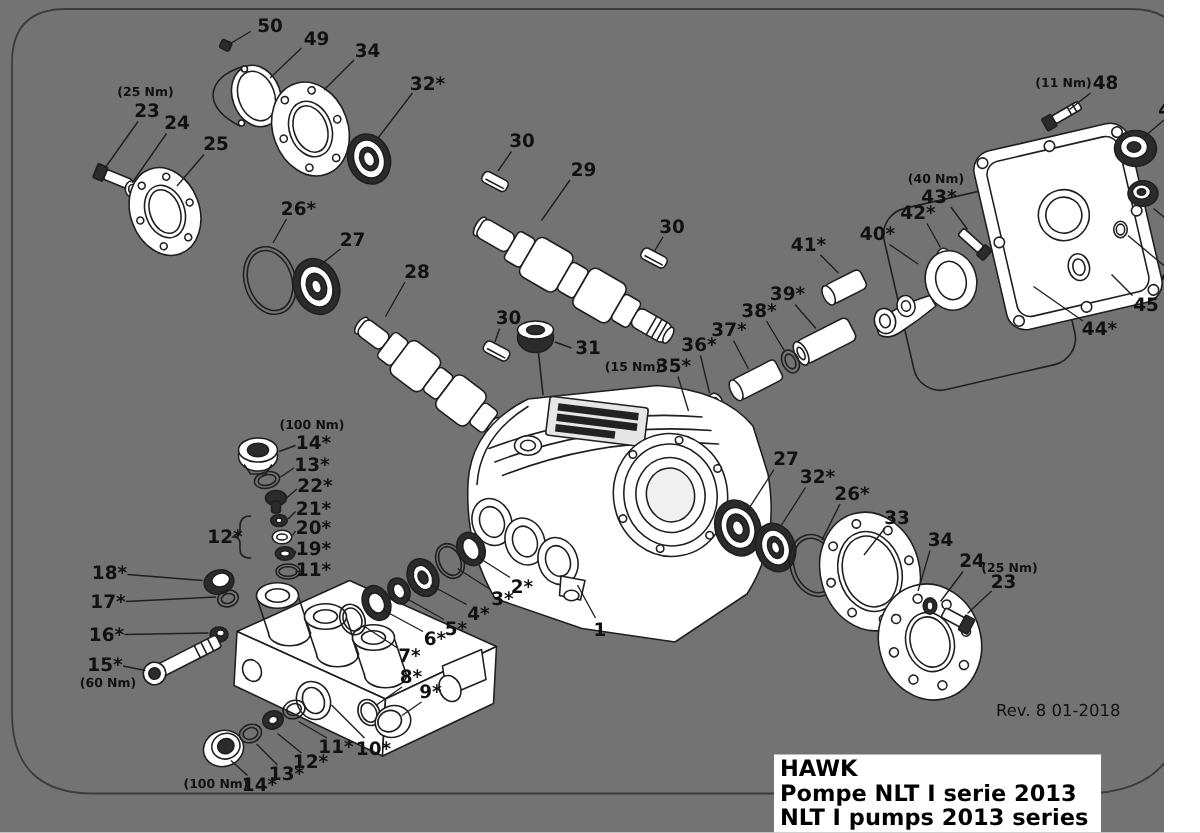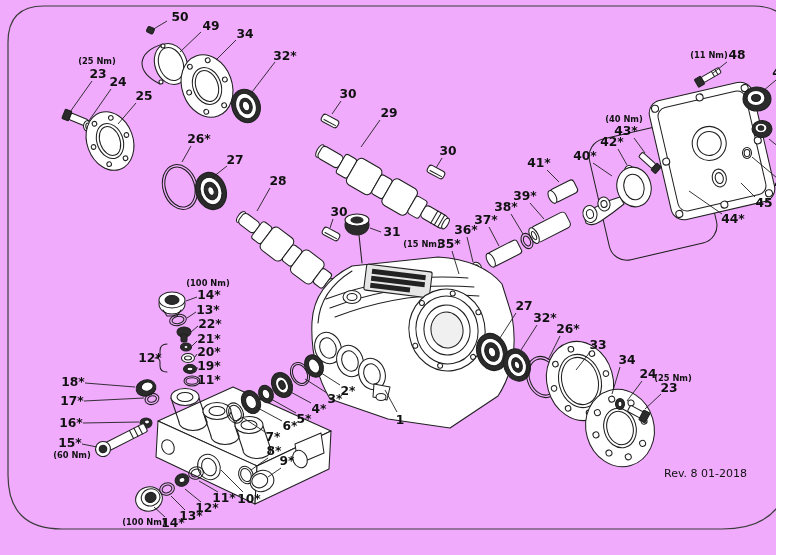--- a/index.html
+++ b/index.html
@@ -1,16 +1,16 @@
 <!DOCTYPE html>
 <html><head>
 <meta charset="utf-8">
 <style>
   html,body{margin:0;padding:0;background:#fff}
-  .page{position:relative;width:776px;height:555px;background:#f0abfc;overflow:hidden;
+  .page{position:relative;width:776px;height:555px;background:#737373;overflow:hidden;
         font-family:"DejaVu Sans",sans-serif}
   .page svg{position:absolute;left:0;top:0}
   .models{position:absolute;left:703px;top:254px}
   .models div{font:italic 700 15.5px "DejaVu Sans",sans-serif;color:#000;line-height:17.6px;white-space:nowrap}
   .rev{position:absolute;left:664px;top:467px;font:400 11px "DejaVu Sans",sans-serif;color:#111;white-space:nowrap}
   .titleblock{position:absolute;left:516px;top:503px;background:#fff;padding:1px 8px 2px 4px}
   .titleblock div{font:700 15px "DejaVu Sans",sans-serif;color:#000;line-height:16.5px;white-space:nowrap}
   text.lbl{font-family:"DejaVu Sans",sans-serif;font-weight:700;font-size:12.3px;fill:#111}
   text.note{font-family:"DejaVu Sans",sans-serif;font-weight:700;font-size:8.3px;fill:#111}
 </style>
@@ -571,13 +571,18 @@
         <line x1="327" y1="393" x2="305" y2="379" stroke="#1f1f1f" stroke-width="0.9"></line>
         <text x="335" y="399" text-anchor="middle" dominant-baseline="central" class="lbl">3*</text>
         <line x1="340" y1="385" x2="318" y2="371" stroke="#1f1f1f" stroke-width="0.9"></line>
         <text x="348" y="391" text-anchor="middle" dominant-baseline="central" class="lbl">2*</text>
         <line x1="397" y1="412" x2="385" y2="390" stroke="#1f1f1f" stroke-width="0.9"></line>
         <text x="400" y="420" text-anchor="middle" dominant-baseline="central" class="lbl">1</text>
       </g>
 </svg>
 
 <div class="rev">Rev. 8 01-2018</div>
+<div class="titleblock">
+  <div>HAWK</div>
+  <div>Pompe NLT I serie 2013</div>
+  <div>NLT I pumps 2013 series</div>
 </div>
+</div>
 
 </body></html>

